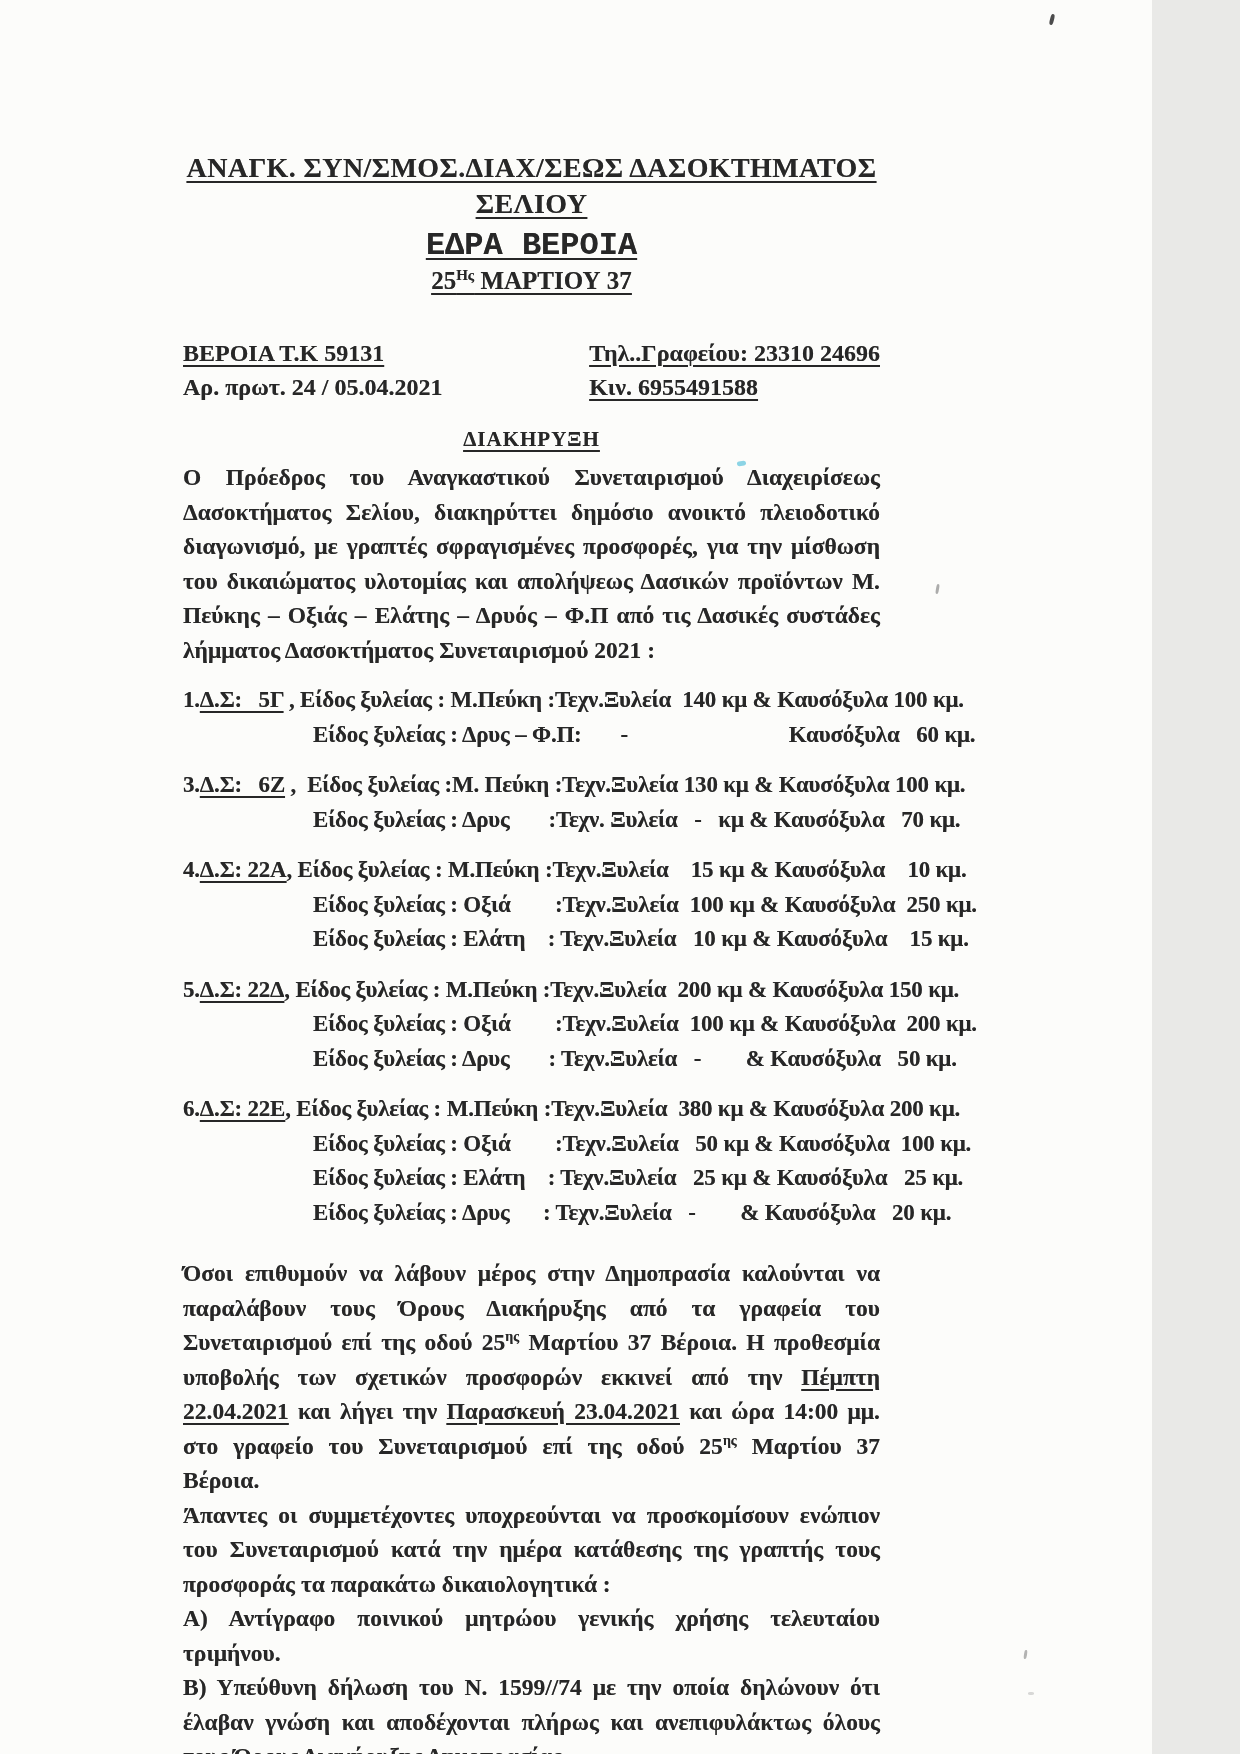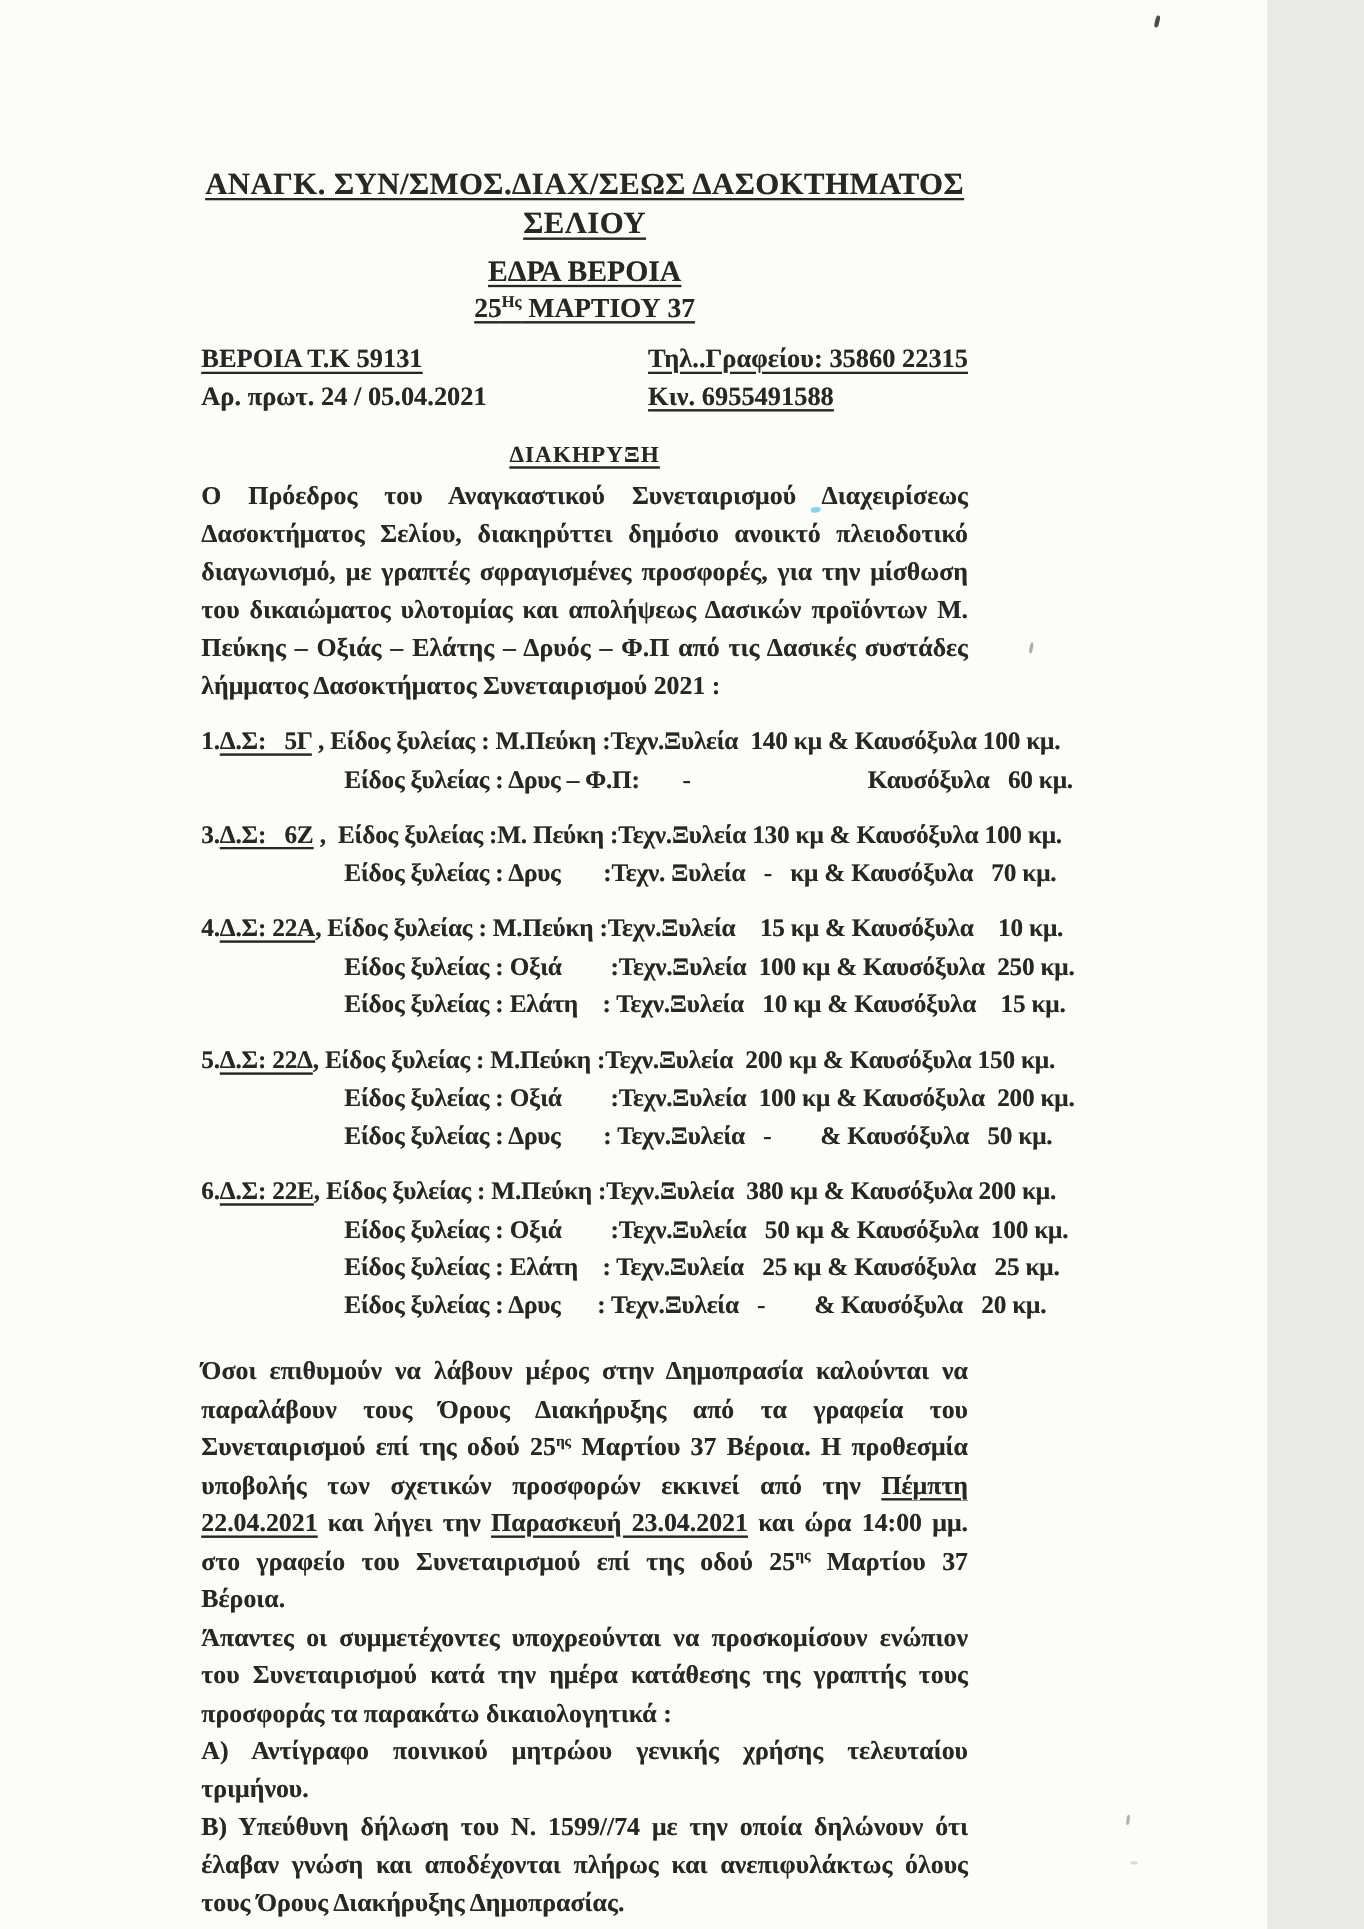--- a/index.html
+++ b/index.html
@@ -18,26 +18,26 @@
     text-shadow:0 0 0.6px rgba(45,45,45,.55);
   }
   .content{
     padding:150px 272px 0 183px; 
   }
   .u{ text-decoration:underline; text-decoration-thickness:2px; text-underline-offset:4px;}
   .center{text-align:center;}
   .org-title{
     font-size:28px; letter-spacing:.4px; line-height:36px;
   }
-  .seat-line{ font-size:27px; line-height:32px; margin-top:8px;}
+  .seat-line{ font-size:32px; line-height:32px; margin-top:8px;font-family:Liberation Mono, monospace;}
   .street-line{ font-size:25px; line-height:34px; margin-top:2px;}
   .street-line sup{ font-size:15px; vertical-align:super; line-height:0;}
   .info-row{
     display:flex; justify-content:space-between;
-    margin-top:12px; font-size:24px; line-height:34px;
+    margin-top:38px; font-size:24px; line-height:34px;
   }
   .heading{
     font-size:21px; line-height:38px; margin-top:16px; letter-spacing:1px;
   }
   .para{
     margin:0; text-align:justify;
     font-size:23.5px; line-height:34.5px;
   }
   .intro{ margin-top:2px;}
   .lots{ margin-top:14px; font-size:23px; letter-spacing:-.2px;}
@@ -73,21 +73,21 @@
     <div class="center street-line">
       <span class="u"><span>25</span><sup>Ης</sup><span> ΜΑΡΤΙΟΥ 37</span></span>
     </div>
 
     <div class="info-row">
       <div>
         <div><span class="u">ΒΕΡΟΙΑ Τ.Κ 59131</span></div>
         <div>Αρ. πρωτ. 24 / 05.04.2021</div>
       </div>
       <div>
-        <div><span class="u">Τηλ..Γραφείου: 35860 22315</span></div>
+        <div><span class="u">Τηλ..Γραφείου: 23310 24696</span></div>
         <div><span class="u">Κιν. 6955491588</span></div>
       </div>
     </div>
 
     <div class="center heading">
       <span class="u">ΔΙΑΚΗΡΥΞΗ</span>
     </div>
 
     <p class="para intro">Ο Πρόεδρος του Αναγκαστικού Συνεταιρισμού Διαχειρίσεως Δασοκτήματος Σελίου, διακηρύττει δημόσιο ανοικτό πλειοδοτικό διαγωνισμό, με γραπτές σφραγισμένες προσφορές, για την μίσθωση του δικαιώματος υλοτομίας και απολήψεως Δασικών προϊόντων Μ. Πεύκης – Οξιάς – Ελάτης – Δρυός – Φ.Π από τις Δασικές συστάδες λήμματος Δασοκτήματος Συνεταιρισμού 2021 :</p>
 

